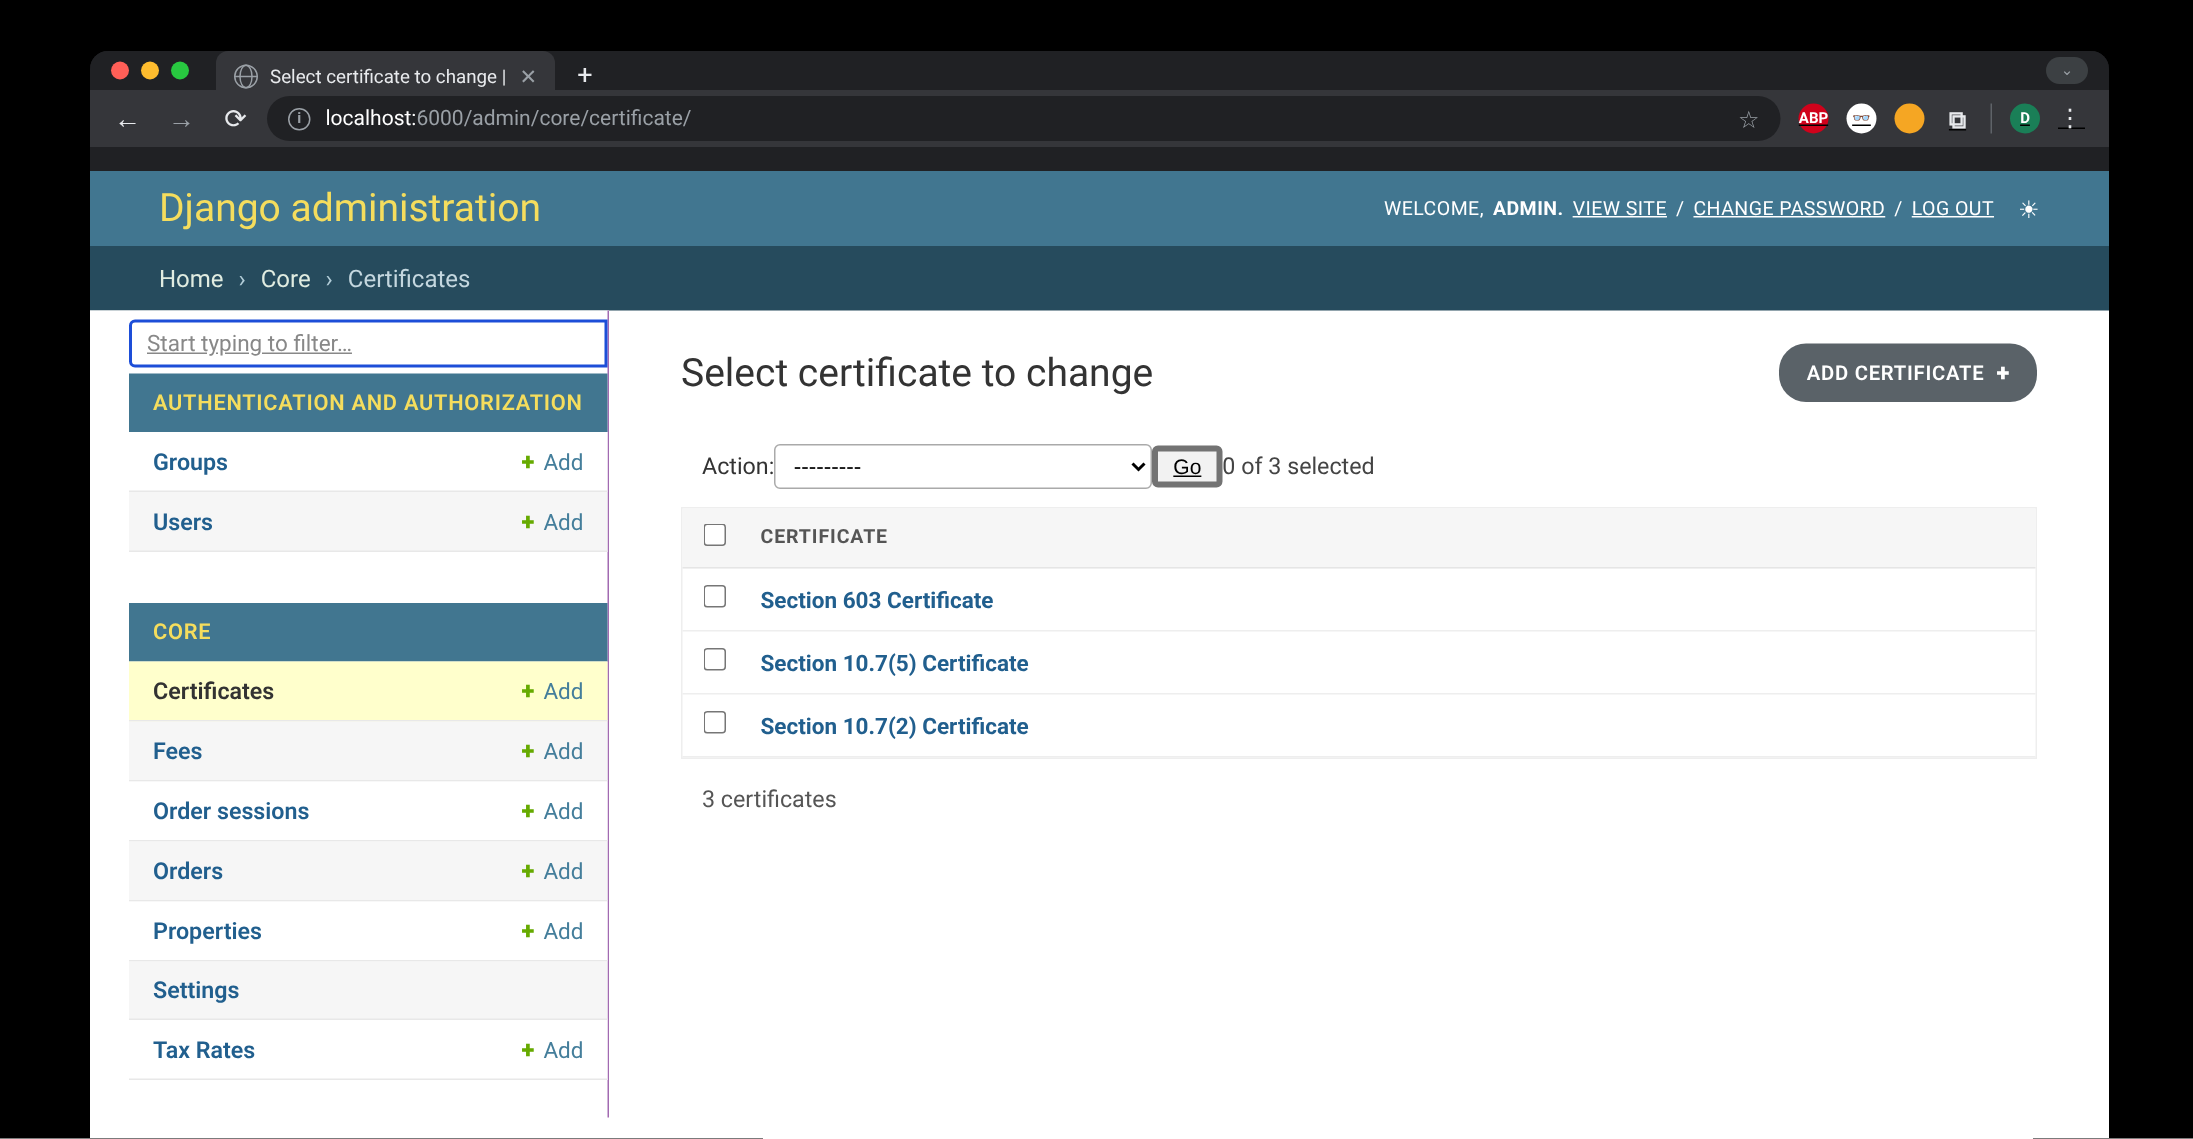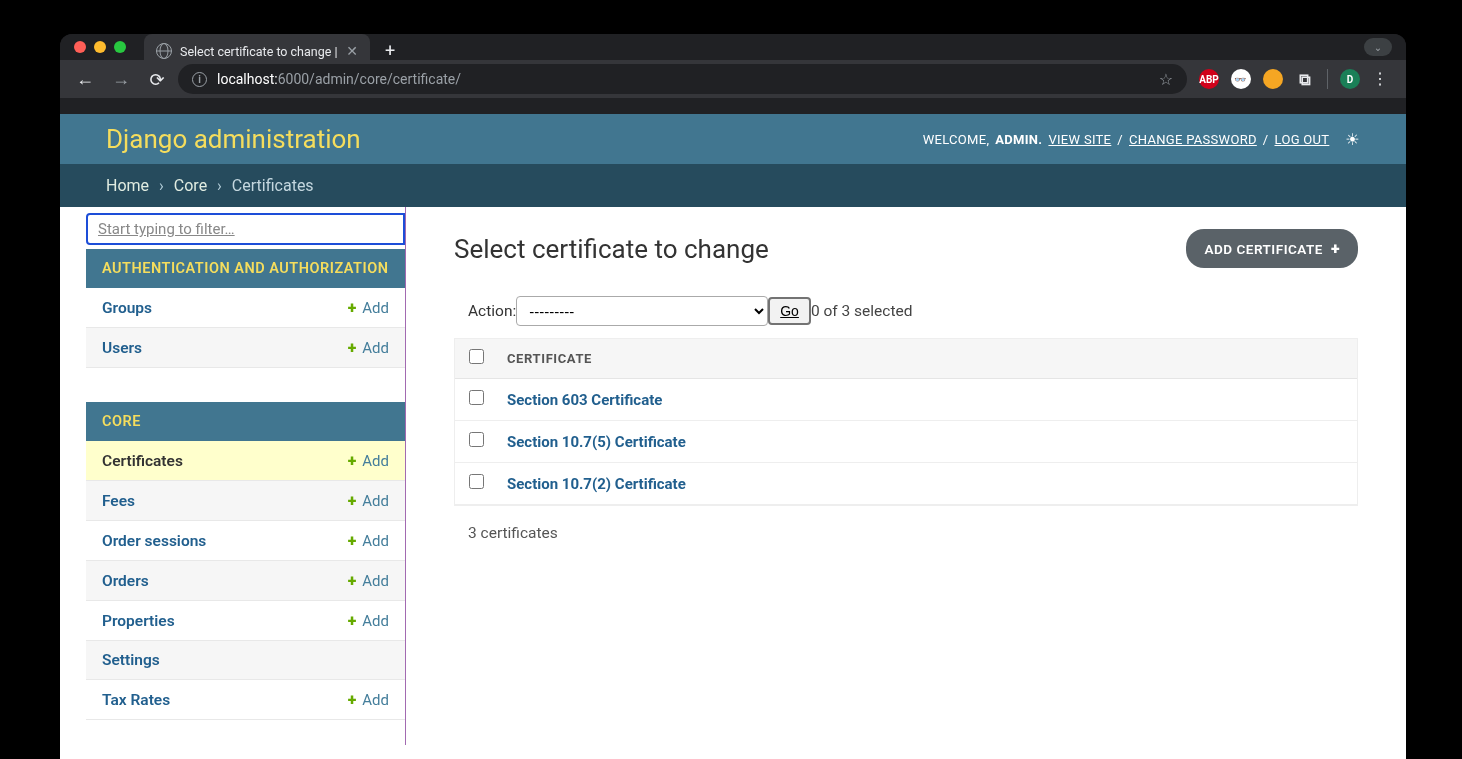--- a/index.html
+++ b/index.html
@@ -72,21 +72,21 @@
     display:flex;
     align-items:center;
     padding: 0 14px;
     color:#9aa0a6;
     font-size:14px;
     gap:10px;
   }
   .url-box .info-icon{ width:15px;height:15px;border:1.5px solid #9aa0a6;border-radius:50%;display:flex;align-items:center;justify-content:center;font-size:10px;font-weight:bold;}
   .url-box .host{color:#fff;}
   .url-box .star{margin-left:auto;color:#9aa0a6;font-size:16px;}
-  .ext-icons{display:flex;gap:12px;padding:0 6px;}
+  .ext-icons{display:flex;gap:12px;padding:0 6px;text-decoration:underline;}
   .ext-icon{width:20px;height:20px;border-radius:50%;display:flex;align-items:center;justify-content:center;font-size:10px;font-weight:bold;}
   .more-dots{color:#e8eaed;font-size:16px;letter-spacing:2px;}
   
   .django {
     position:absolute;
     top: 80px; left:0; right:0; bottom:0;
     background:#fff;
     overflow:hidden;
   }
   .dj-header{
@@ -176,21 +176,21 @@
     font-weight:600;
     letter-spacing:.5px;
     padding:10px 18px;
     border-radius:18px;
     display:flex;align-items:center;gap:8px;
     cursor:pointer;
   }
   .add-btn .plus-ic{font-size:16px;font-weight:900;}
   .action-row{display:flex;align-items:center;padding-left:14px;margin-bottom:12px;font-size:15.5px;color:#333;}
   .action-select{height:30px;min-width:252px;border:1px solid #aaa;border-radius:4px;padding:0 8px;font-size:15px;background:#fff;}
-  .go-btn{height:28px;padding:0 10px;border:2px solid #737373;border-radius:4px;background:#f2f2f2;font-size:14px;cursor:pointer;text-decoration:underline;}
+  .go-btn{height:28px;padding:0 10px;border:4px solid #737373;border-radius:4px;background:#f2f2f2;font-size:14px;cursor:pointer;text-decoration:underline;}
   .sel-count{color:#444;}
   .table{border:1px solid #eee;}
   .thead{display:flex;align-items:center;background:#f6f6f6;padding:10px 14px;border-bottom:1px solid #e5e5e5;}
   .thead .cb, .trow .cb{width:38px;}
   .th-label{font-size:13px;letter-spacing:.6px;font-weight:700;color:#555;}
   .trow{display:flex;align-items:center;padding:11px 14px;border-bottom:1px solid #eee;}
   .trow .link{color:#215f8e;font-weight:700;font-size:15px;cursor:pointer;}
   input[type=checkbox]{width:15px;height:15px;}
   .count{padding:18px 14px;color:#555;font-size:15.5px;}
 </style>

